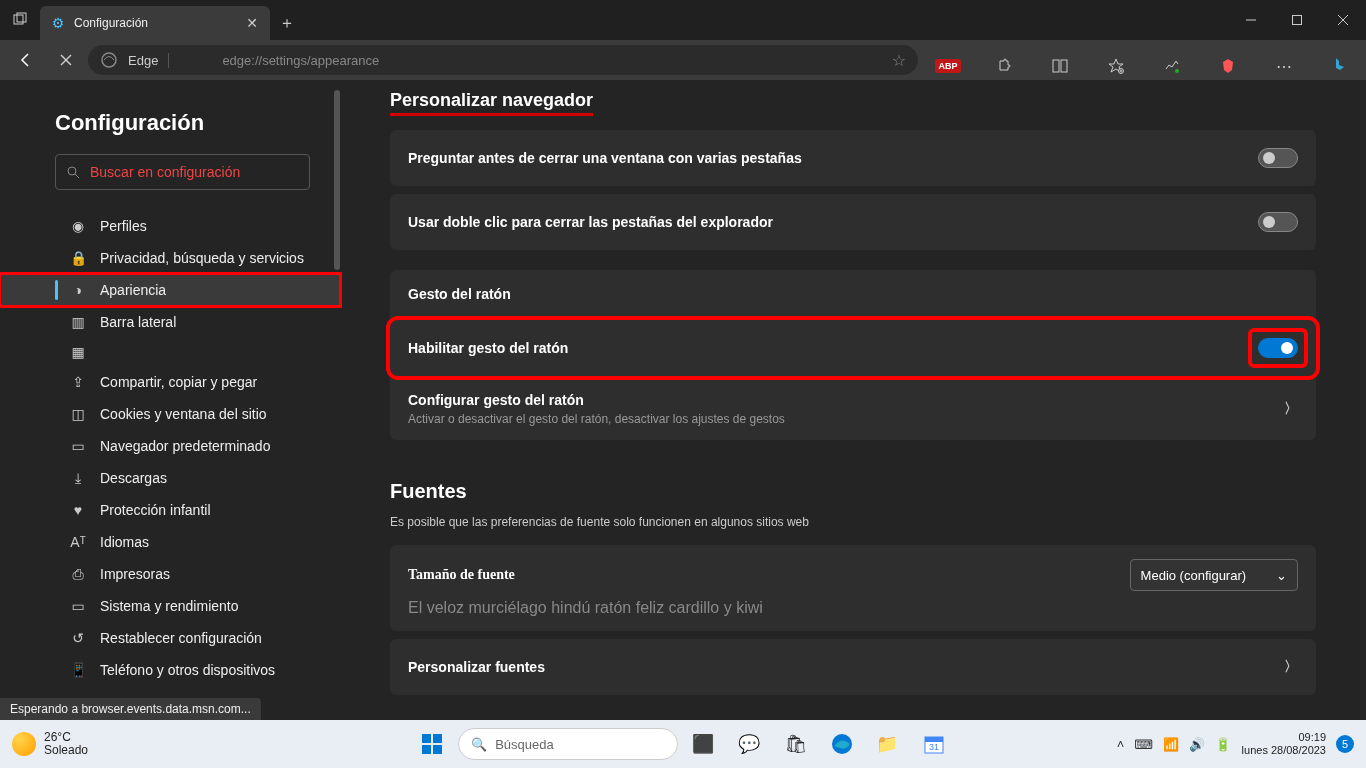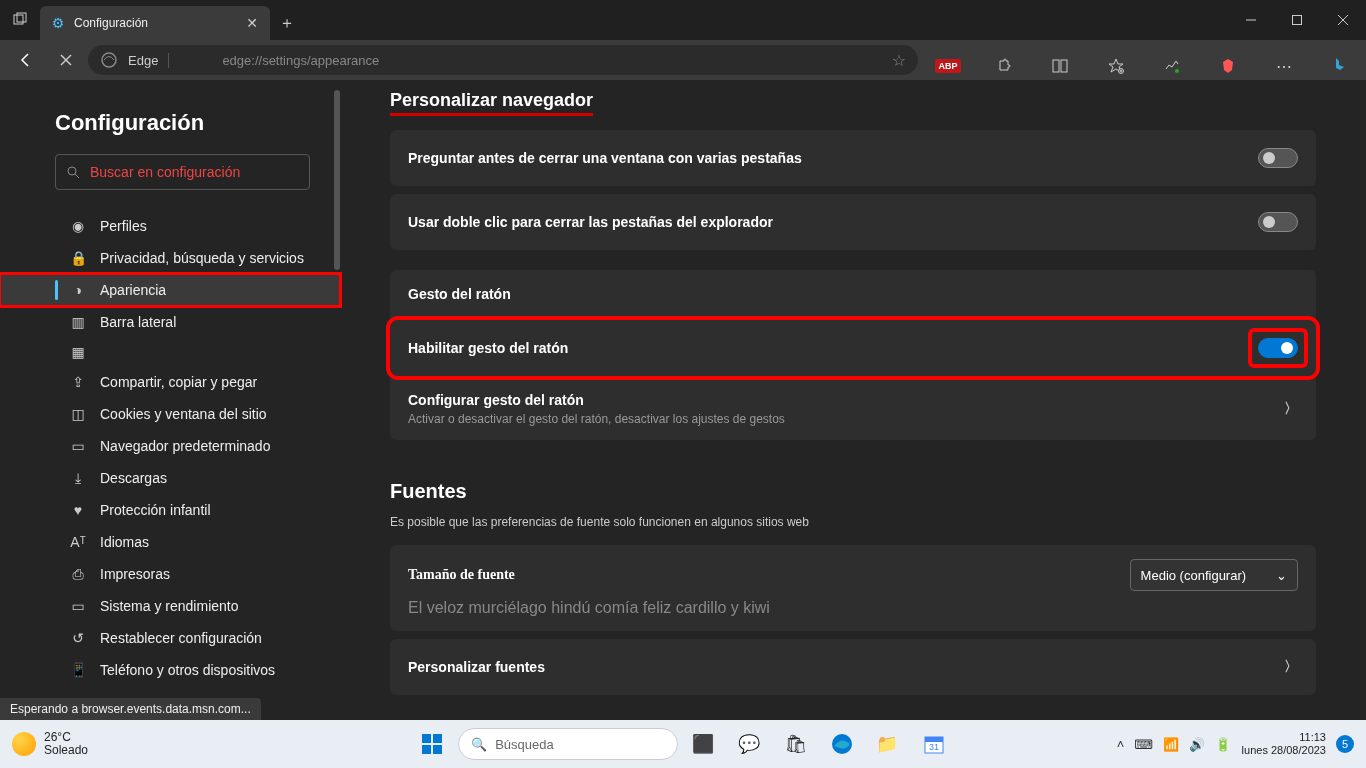--- a/index.html
+++ b/index.html
@@ -313,21 +313,21 @@
     <p class="section-sub">Es posible que las preferencias de fuente solo funcionen en algunos sitios web</p>
 
     <div class="font-row">
       <div class="font-row-top">
         <span class="lbl">Tamaño de fuente</span>
         <div class="dropdown">
           <span>Medio (configurar)</span>
           <span>⌄</span>
         </div>
       </div>
-      <div class="font-sample">El veloz murciélago hindú comía feliz cardillo y kiwi</div>
+      <div class="font-sample">El veloz murciélago hindú ratón feliz cardillo y kiwi</div>
     </div>
 
     <div class="setting-row">
       <span class="row-label">Personalizar fuentes</span>
       <span class="chevron">〉</span>
     </div>
   </div>
 </div>
 
 <div class="status-tip">Esperando a browser.events.data.msn.com...</div>
@@ -373,18 +373,18 @@
   </div>
   <div class="tb-right">
     <div class="tray">
       <span>˄</span>
       <span>⌨</span>
       <span>📶</span>
       <span>🔊</span>
       <span>🔋</span>
     </div>
     <div class="clock">
-      <div>11:13</div>
+      <div>09:19</div>
       <div>lunes 28/08/2023</div>
     </div>
     <div class="notif-badge">5</div>
   </div>
 </div>
 
 </body></html>

